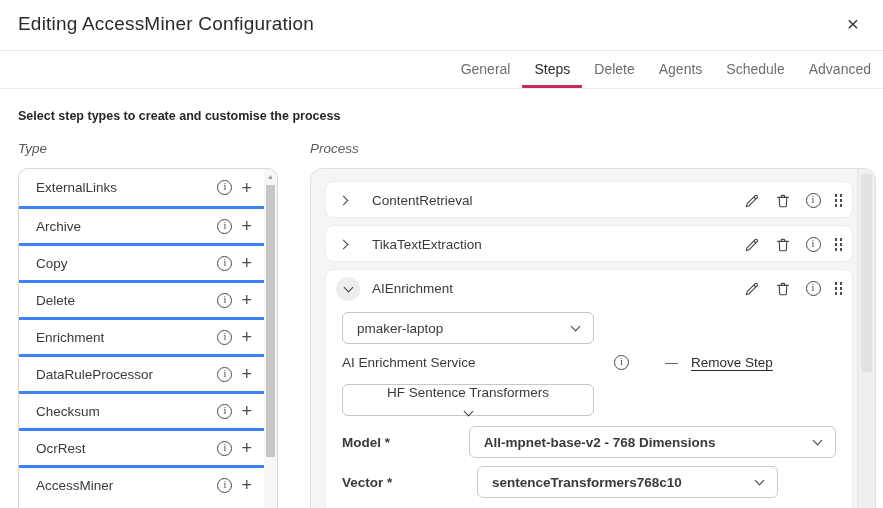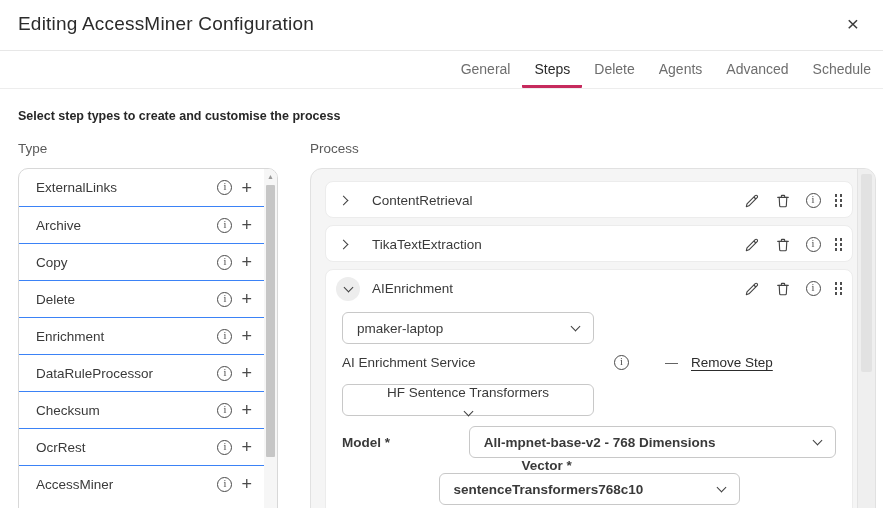--- a/index.html
+++ b/index.html
@@ -14,30 +14,30 @@
                text-align:center; color:#3c3c3c; cursor:pointer; font-weight:400; }
 
   
   .tabs { position:absolute; top:51px; left:0; right:0; height:38px; border-bottom:1px solid #ededed;
           display:flex; padding-left:18px;justify-content:flex-end; }
   .tab { padding:0 12px; line-height:37px; font-size:14px; color:#6e6e6e; cursor:pointer; border-bottom:3px solid transparent; }
   .tab.active { color:#2b2b2b; border-bottom-color:#c62a5d; border-radius:1px; }
 
   .subtitle { position:absolute; top:109px; left:18px; font-size:12.5px; font-weight:700; color:#272727; }
 
-  .col-label { position:absolute; top:141px; font-size:13.5px; color:#5a5a5a; }
+  .col-label { position:absolute; top:141px; font-size:13.5px; color:#5a5a5a;font-style:italic; }
   .col-label.type { left:18px; }
   .col-label.process { left:310px; }
 
   
   .type-list { position:absolute; left:18px; top:168px; width:260px; height:356px;
                border:1px solid #d8d8d8; border-radius:10px; background:#fff; overflow:hidden; }
   .type-rows { position:absolute; left:0; top:0; right:13px; }
   .type-row { height:37px; display:flex; align-items:center; padding:0 12px 0 17px;gap:9px; }
-  .type-row + .type-row { border-top:1px solid #3b82f6; }
+  .type-row + .type-row { border-top:3px solid #3b82f6; }
   .type-row-label { font-size:13.5px; color:#3a3a3a; flex:1; }
   .row-icons { display:flex; align-items:center; gap:9px; }
   .info-icon { width:15px; height:15px; border:1.2px solid #4a4a4a; border-radius:50%; font-family:"Liberation Serif", serif;
                font-size:10.5px; line-height:12.5px; text-align:center; color:#4a4a4a; display:inline-block; cursor:pointer; }
   .plus-icon { font-size:18px; font-weight:300; color:#4a4a4a; line-height:16px; cursor:pointer; }
 
   .tl-scrollbar { position:absolute; right:0; top:0; bottom:0; width:13px; background:#f6f6f6; }
   .tl-arrow { display:block; text-align:center; font-size:7px; color:#9a9a9a; padding-top:4px; height:15px; cursor:pointer; }
   .tl-thumb { position:absolute; top:16px; left:2px; width:9px; height:272px; background:#c6c6c6; border-radius:1px; cursor:pointer; }
 
@@ -74,42 +74,42 @@
   .select .chev { border-color:#3f3f3f; }
   .sel-agent, .sel-service { width:252px; }
 
   .service-row { display:flex; align-items:flex-start; margin-top:11px; height:22px; }
   .service-label { font-size:13.5px; color:#3a3a3a; width:272px; }
   .dash { color:#4f4f4f; font-size:13px; margin-left:36px; }
   .remove-link { margin-left:13px; font-size:13.5px; color:#2c2c2c; text-decoration:underline; text-underline-offset:3px; cursor:pointer; }
   .sel-service { margin-top:7px;flex-direction:column; }
 
   .field-row { display:flex; align-items:center; margin-top:10px;font-weight:bold; }
-  .field-row.vector { margin-top:0;flex-direction:column; }
+  .field-row.vector { margin-top:8px; }
   .field-label { font-size:13.5px; color:#3a3a3a; width:135px; }
   .sel-model { width:389px; }
   .sel-vector { width:301px; }
 </style>
 </head>
 <body>
 
 <div class="screen">
 
   <div class="dialog-header">
     <div class="dialog-title">Editing AccessMiner Configuration</div>
     <div class="close-btn">×</div>
   </div>
 
   <div class="tabs">
     <div class="tab">General</div>
     <div class="tab active">Steps</div>
     <div class="tab">Delete</div>
     <div class="tab">Agents</div>
+    <div class="tab">Schedule</div>
     <div class="tab">Advanced</div>
-    <div class="tab">Schedule</div>
   </div>
 
   <div class="subtitle">Select step types to create and customise the process</div>
 
   <div class="col-label type">Type</div>
   <div class="col-label process">Process</div>
 
   <div class="type-list">
     <div class="type-rows">
       <div class="type-row">

